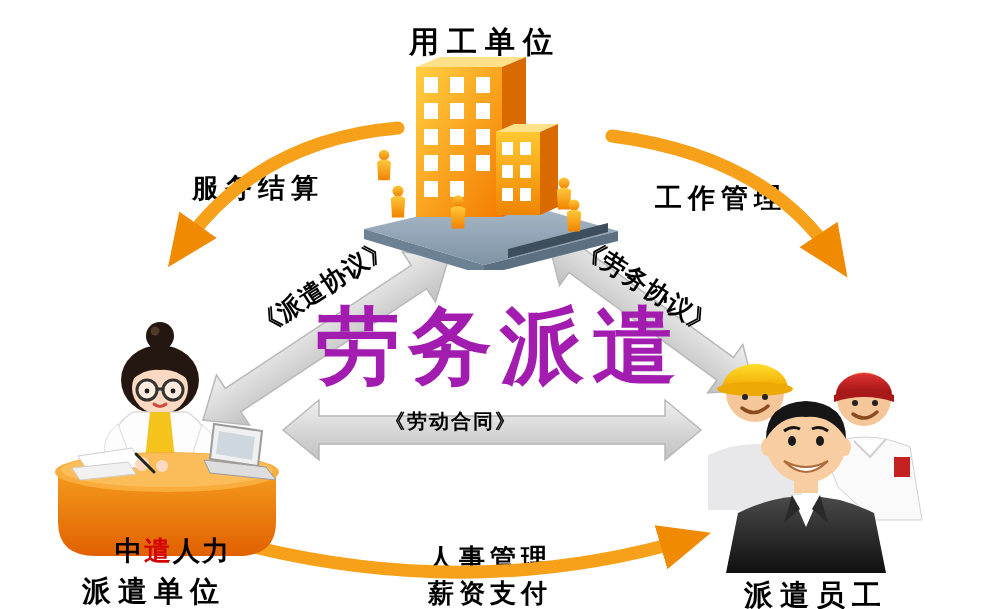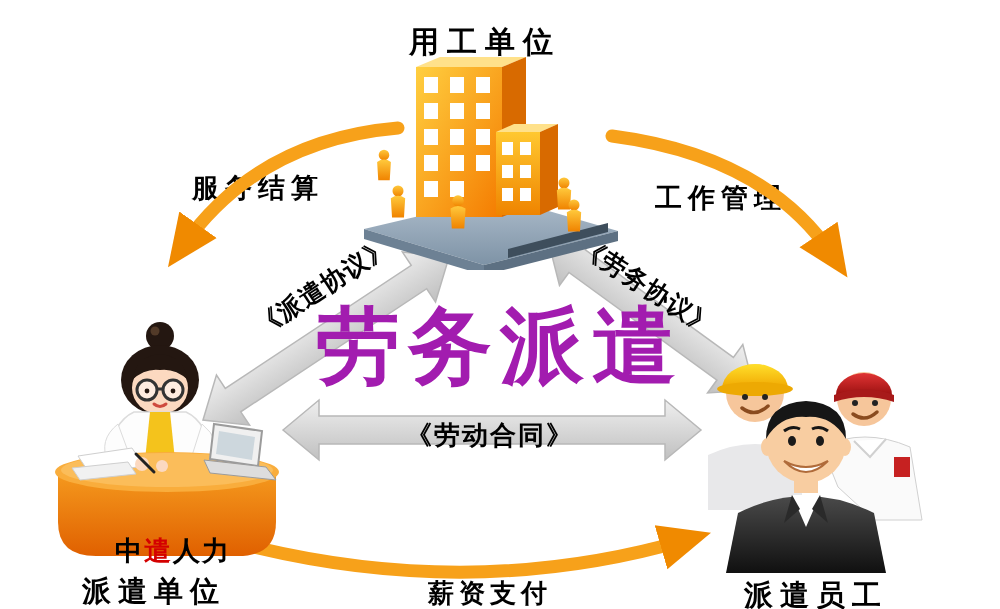--- a/index.html
+++ b/index.html
@@ -13,21 +13,21 @@
     position:absolute; font-weight:bold; color:#000; white-space:nowrap;
     font-family:"Liberation Sans", sans-serif;
   }
   .lbl-employer { left:390px; top:22px; width:190px; text-align:center; font-size:30px; letter-spacing:8px; }
   .lbl-service  { left:192px; top:170px; font-size:27px; letter-spacing:6px; }
   .lbl-work     { left:655px; top:180px; font-size:27px; letter-spacing:6px; }
   .lbl-agency   { left:82px;  top:572px; font-size:29px; letter-spacing:7px; }
   .lbl-staff    { left:744px; top:576px; font-size:29px; letter-spacing:7px; }
   .lbl-hr       { left:405px; top:541px; width:170px; text-align:center; font-size:26px; letter-spacing:5px; }
   .lbl-salary   { left:405px; top:576px; width:170px; text-align:center; font-size:26px; letter-spacing:5px; }
-  .lbl-contract { left:385px; top:418px; width:210px; text-align:center; font-size:26px; letter-spacing:2px; }
+  .lbl-contract { left:385px; top:408px; width:210px; font-size:20px; letter-spacing:2px; }
   .lbl-dispatch-agr {
     left:228px; top:270px; width:190px; text-align:center; font-size:25px;
     transform:rotate(-33deg); letter-spacing:1px;
   }
   .lbl-labor-agr {
     left:552px; top:270px; width:190px; text-align:center; font-size:25px;
     transform:rotate(33deg); letter-spacing:1px;
   }
   .diagram-title {
     position:absolute; left:275px; top:300px; width:450px; text-align:center;
@@ -237,20 +237,21 @@
       <path d="M104,180 L96,208 L112,194 Z" fill="#2a2a2a"></path>
       <path d="M132,180 L140,208 L124,194 Z" fill="#2a2a2a"></path>
     </g>
   </svg>
 
   <div class="lbl lbl-employer">用工单位</div>
   <div class="lbl lbl-service">服务结算</div>
   <div class="lbl lbl-work">工作管理</div>
   <div class="lbl lbl-agency">派遣单位</div>
   <div class="lbl lbl-staff">派遣员工</div>
+  <div class="lbl lbl-hr">人事管理</div>
   <div class="lbl lbl-salary">薪资支付</div>
   <div class="lbl lbl-contract z15">《劳动合同》</div>
   <div class="lbl lbl-dispatch-agr z15">《派遣协议》</div>
   <div class="lbl lbl-labor-agr z15">《劳务协议》</div>
 
   <div class="diagram-title">劳务派遣</div>
 
   <div class="desk-brand">
     <span>中</span><span class="brand-red">遣</span><span>人力</span>
   </div>

